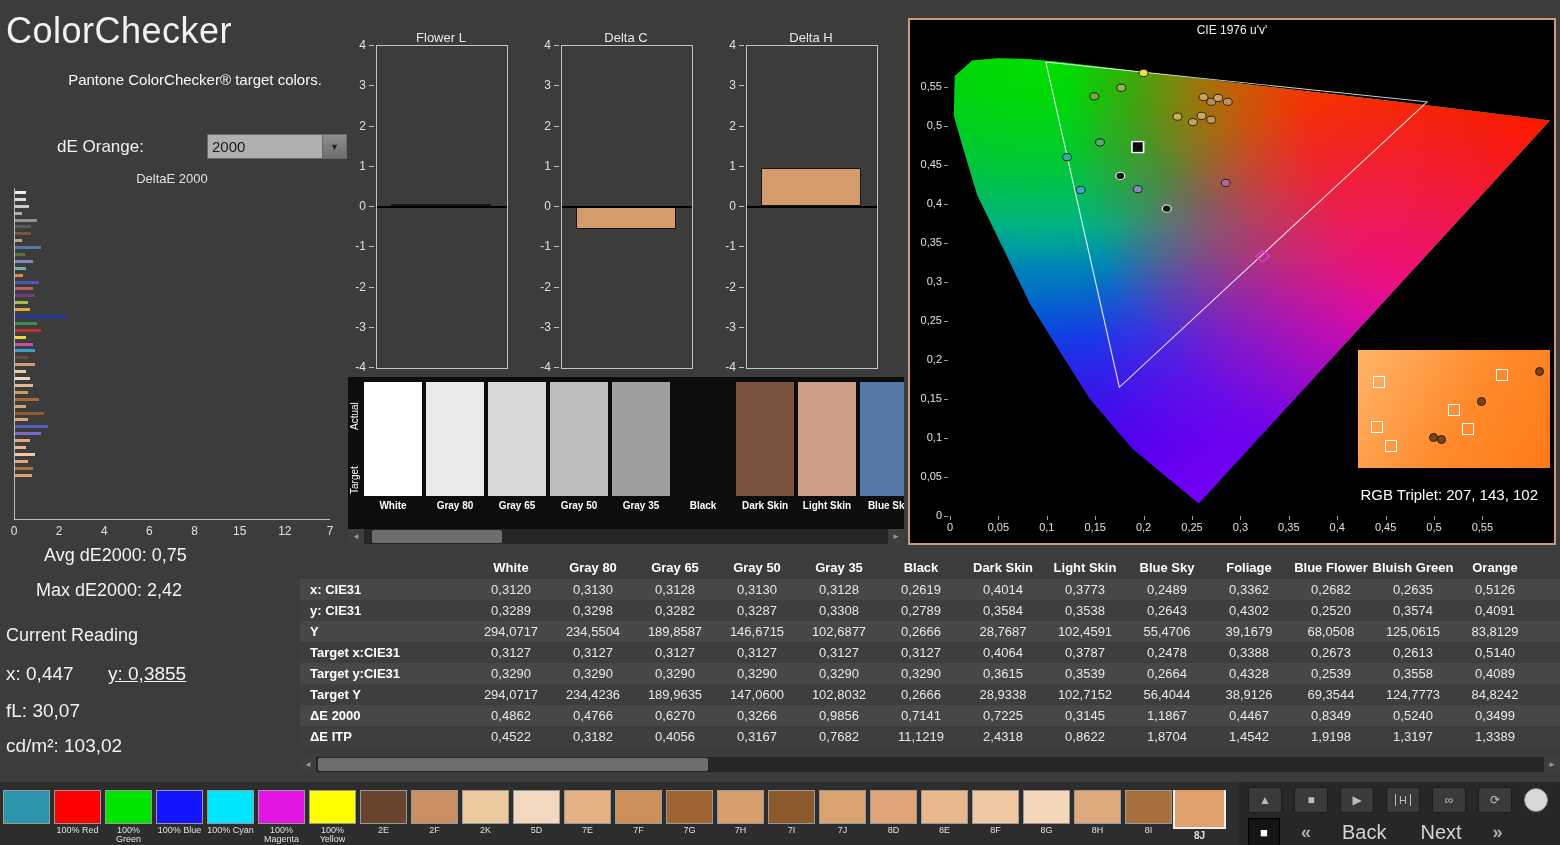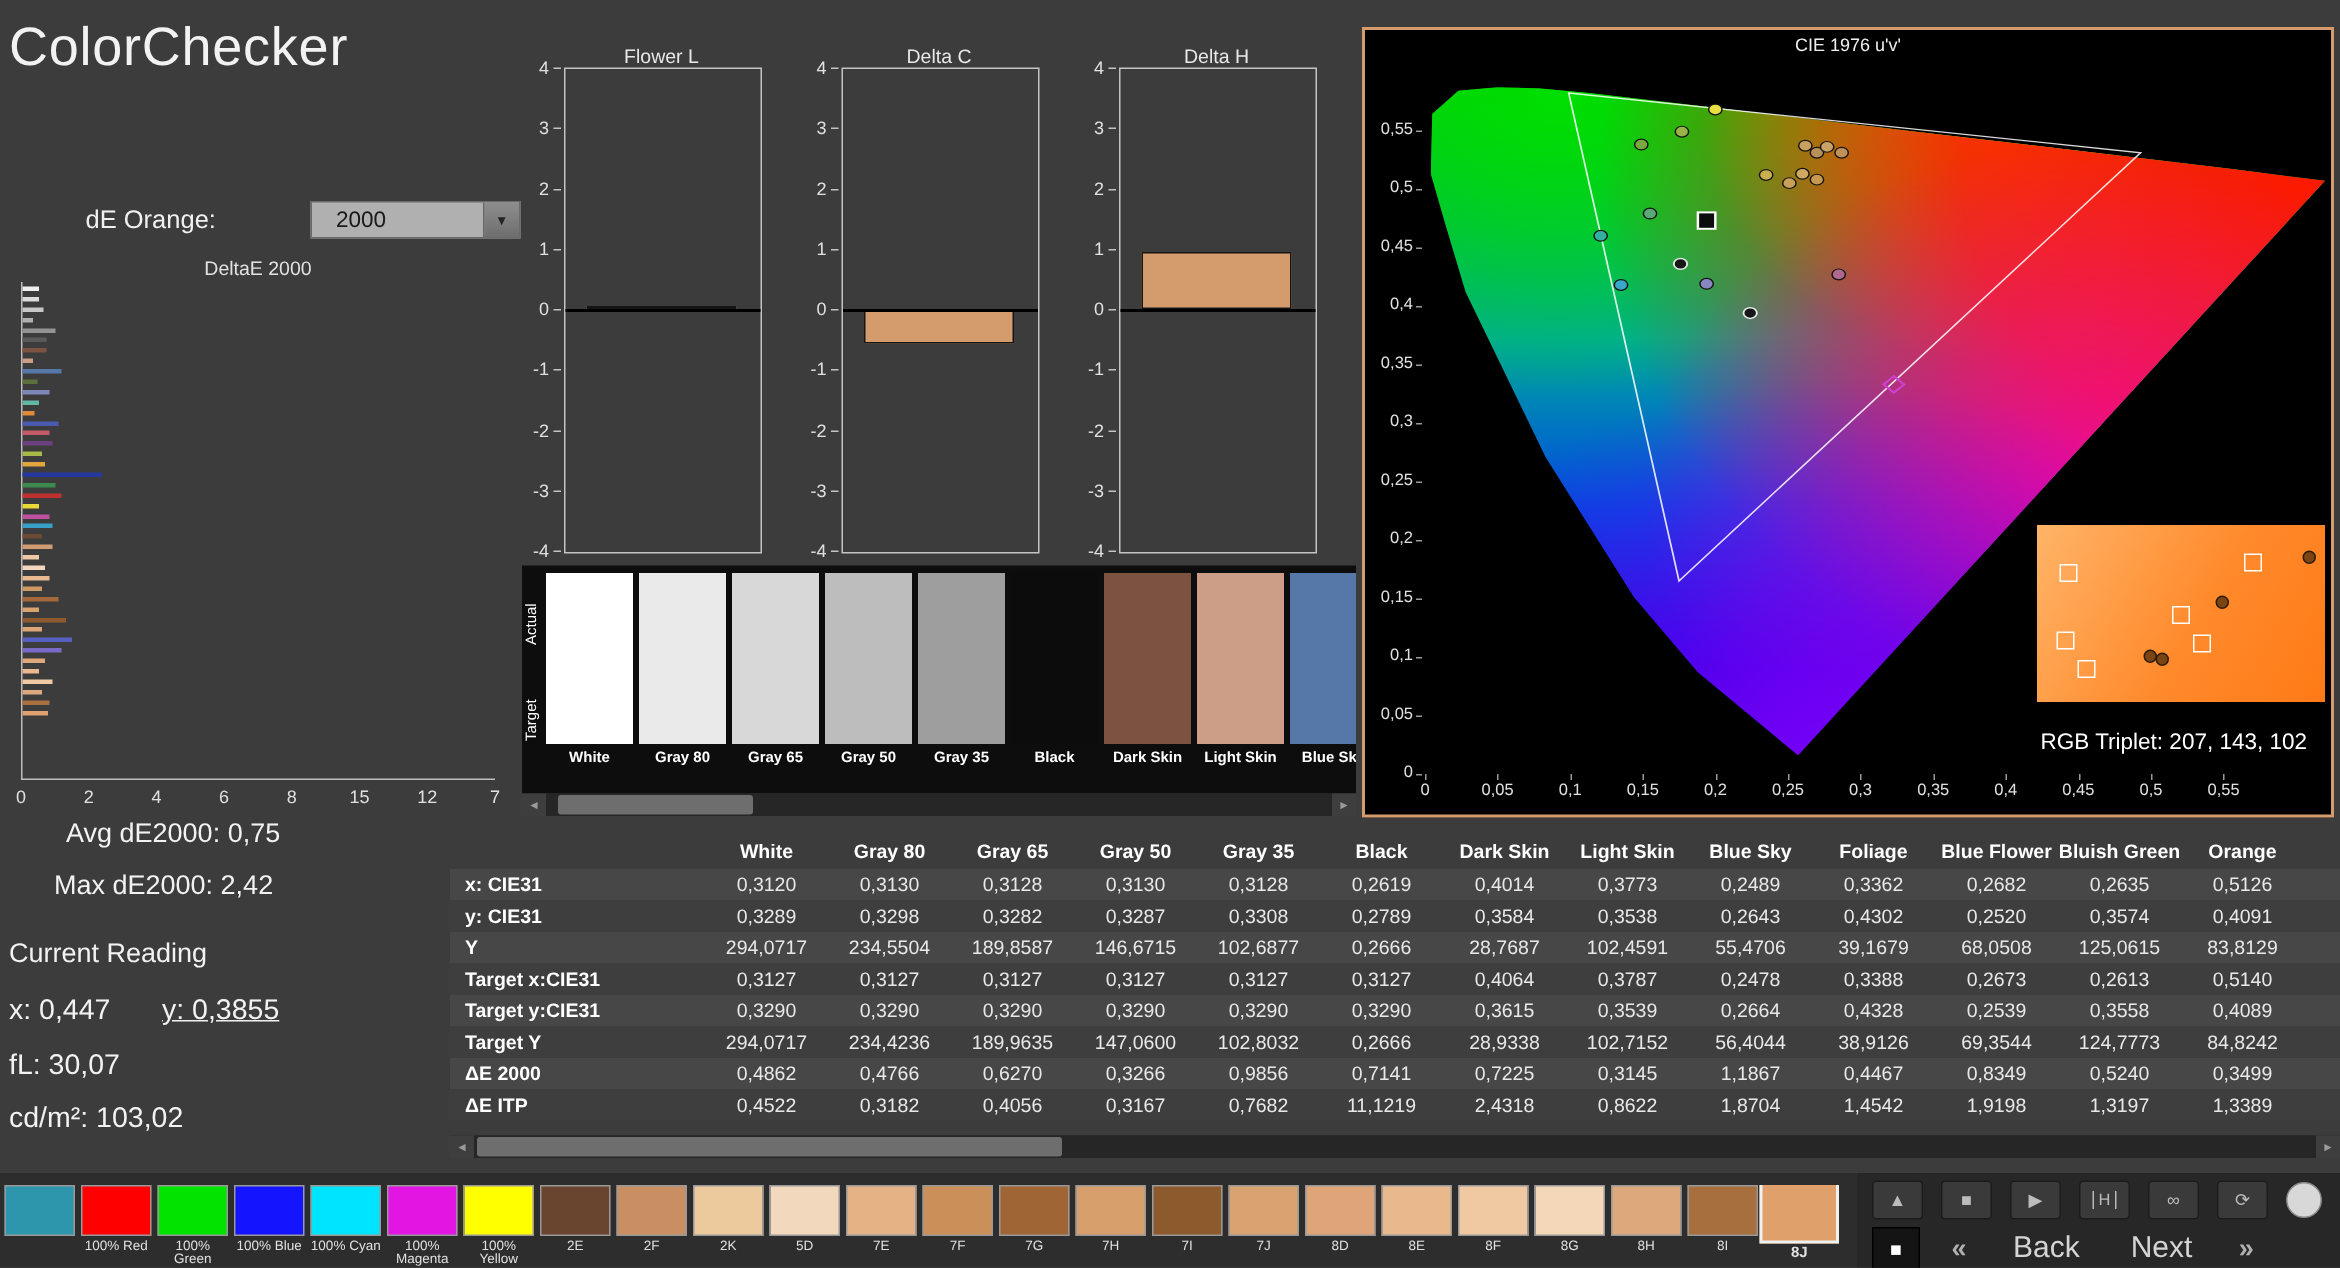--- a/index.html
+++ b/index.html
@@ -7,21 +7,21 @@
     width:1560px;height:845px;position:relative;overflow:hidden;
     background:#3c3c3c;color:#e8e8e8;
     font-family:"Liberation Sans", sans-serif;
   }
 
   
   #page-title{position:absolute;left:6px;top:10px;font-size:36px;color:#f2f2f2;letter-spacing:.5px;}
   #description{position:absolute;left:28px;top:70px;width:334px;text-align:center;font-size:15px;line-height:19px;color:#fafafa;}
   #formula-label{position:absolute;left:57px;top:137px;font-size:17px;color:#f0f0f0;}
   #formula-dropdown{position:absolute;left:207px;top:134px;width:140px;height:25px;background:#b0b0b0;border:1px solid #6a6a6a;display:flex;box-sizing:border-box;}
-  #formula-dropdown .dd-value{flex:1;color:#1a1a1a;font-size:15px;line-height:23px;padding-left:16px;}
+  #formula-dropdown .dd-value{flex:1;color:#1a1a1a;font-size:15px;line-height:23px;padding-left:4px;}
   #formula-dropdown .dd-arrow{width:23px;background:linear-gradient(#8e8e8e,#6e6e6e);color:#232323;font-size:9px;display:flex;align-items:center;justify-content:center;border-left:1px solid #666;}
 
   
   #de-title{position:absolute;left:14px;top:171px;width:316px;text-align:center;font-size:13px;color:#e2e2e2;}
   #de-plot{position:absolute;left:14px;top:188px;width:316px;height:332px;border-left:1px solid #bdbdbd;border-bottom:1px solid #bdbdbd;box-sizing:border-box;padding-top:3px;}
   .de-bar{height:3px;margin-bottom:3.9px;}
   #de-xticks{position:absolute;left:14px;top:524px;width:330px;height:16px;}
   .de-xtick{position:absolute;transform:translateX(-50%);font-size:12px;color:#e0e0e0;}
 
   
@@ -100,20 +100,21 @@
   .tp-h{border-left:1px solid #b8b8b8;border-right:1px solid #b8b8b8;padding:0 3px;font-size:11px;}
   .tp-window{width:30px;height:26px;background:#141414;border:1px solid #000;color:#fff;font-size:13px;display:flex;align-items:center;justify-content:center;}
   .tp-nav{width:24px;height:24px;color:#b0b0b0;font-size:18px;font-weight:bold;display:flex;align-items:center;justify-content:center;}
   .tp-label{font-size:20px;color:#d4d4d4;padding:0 10px;}
 </style>
 </head>
 <body>
 
 <div id="page-title">ColorChecker</div>
 <div id="description">
+  <div>Pantone ColorChecker® target colors.</div>
 </div>
 <div id="formula-label">dE Orange:</div>
 <div id="formula-dropdown">
   <span class="dd-value">2000</span>
   <span class="dd-arrow">▼</span>
 </div>
 
 <div id="de-title">DeltaE 2000</div>
 <div id="de-plot">
   <div>

